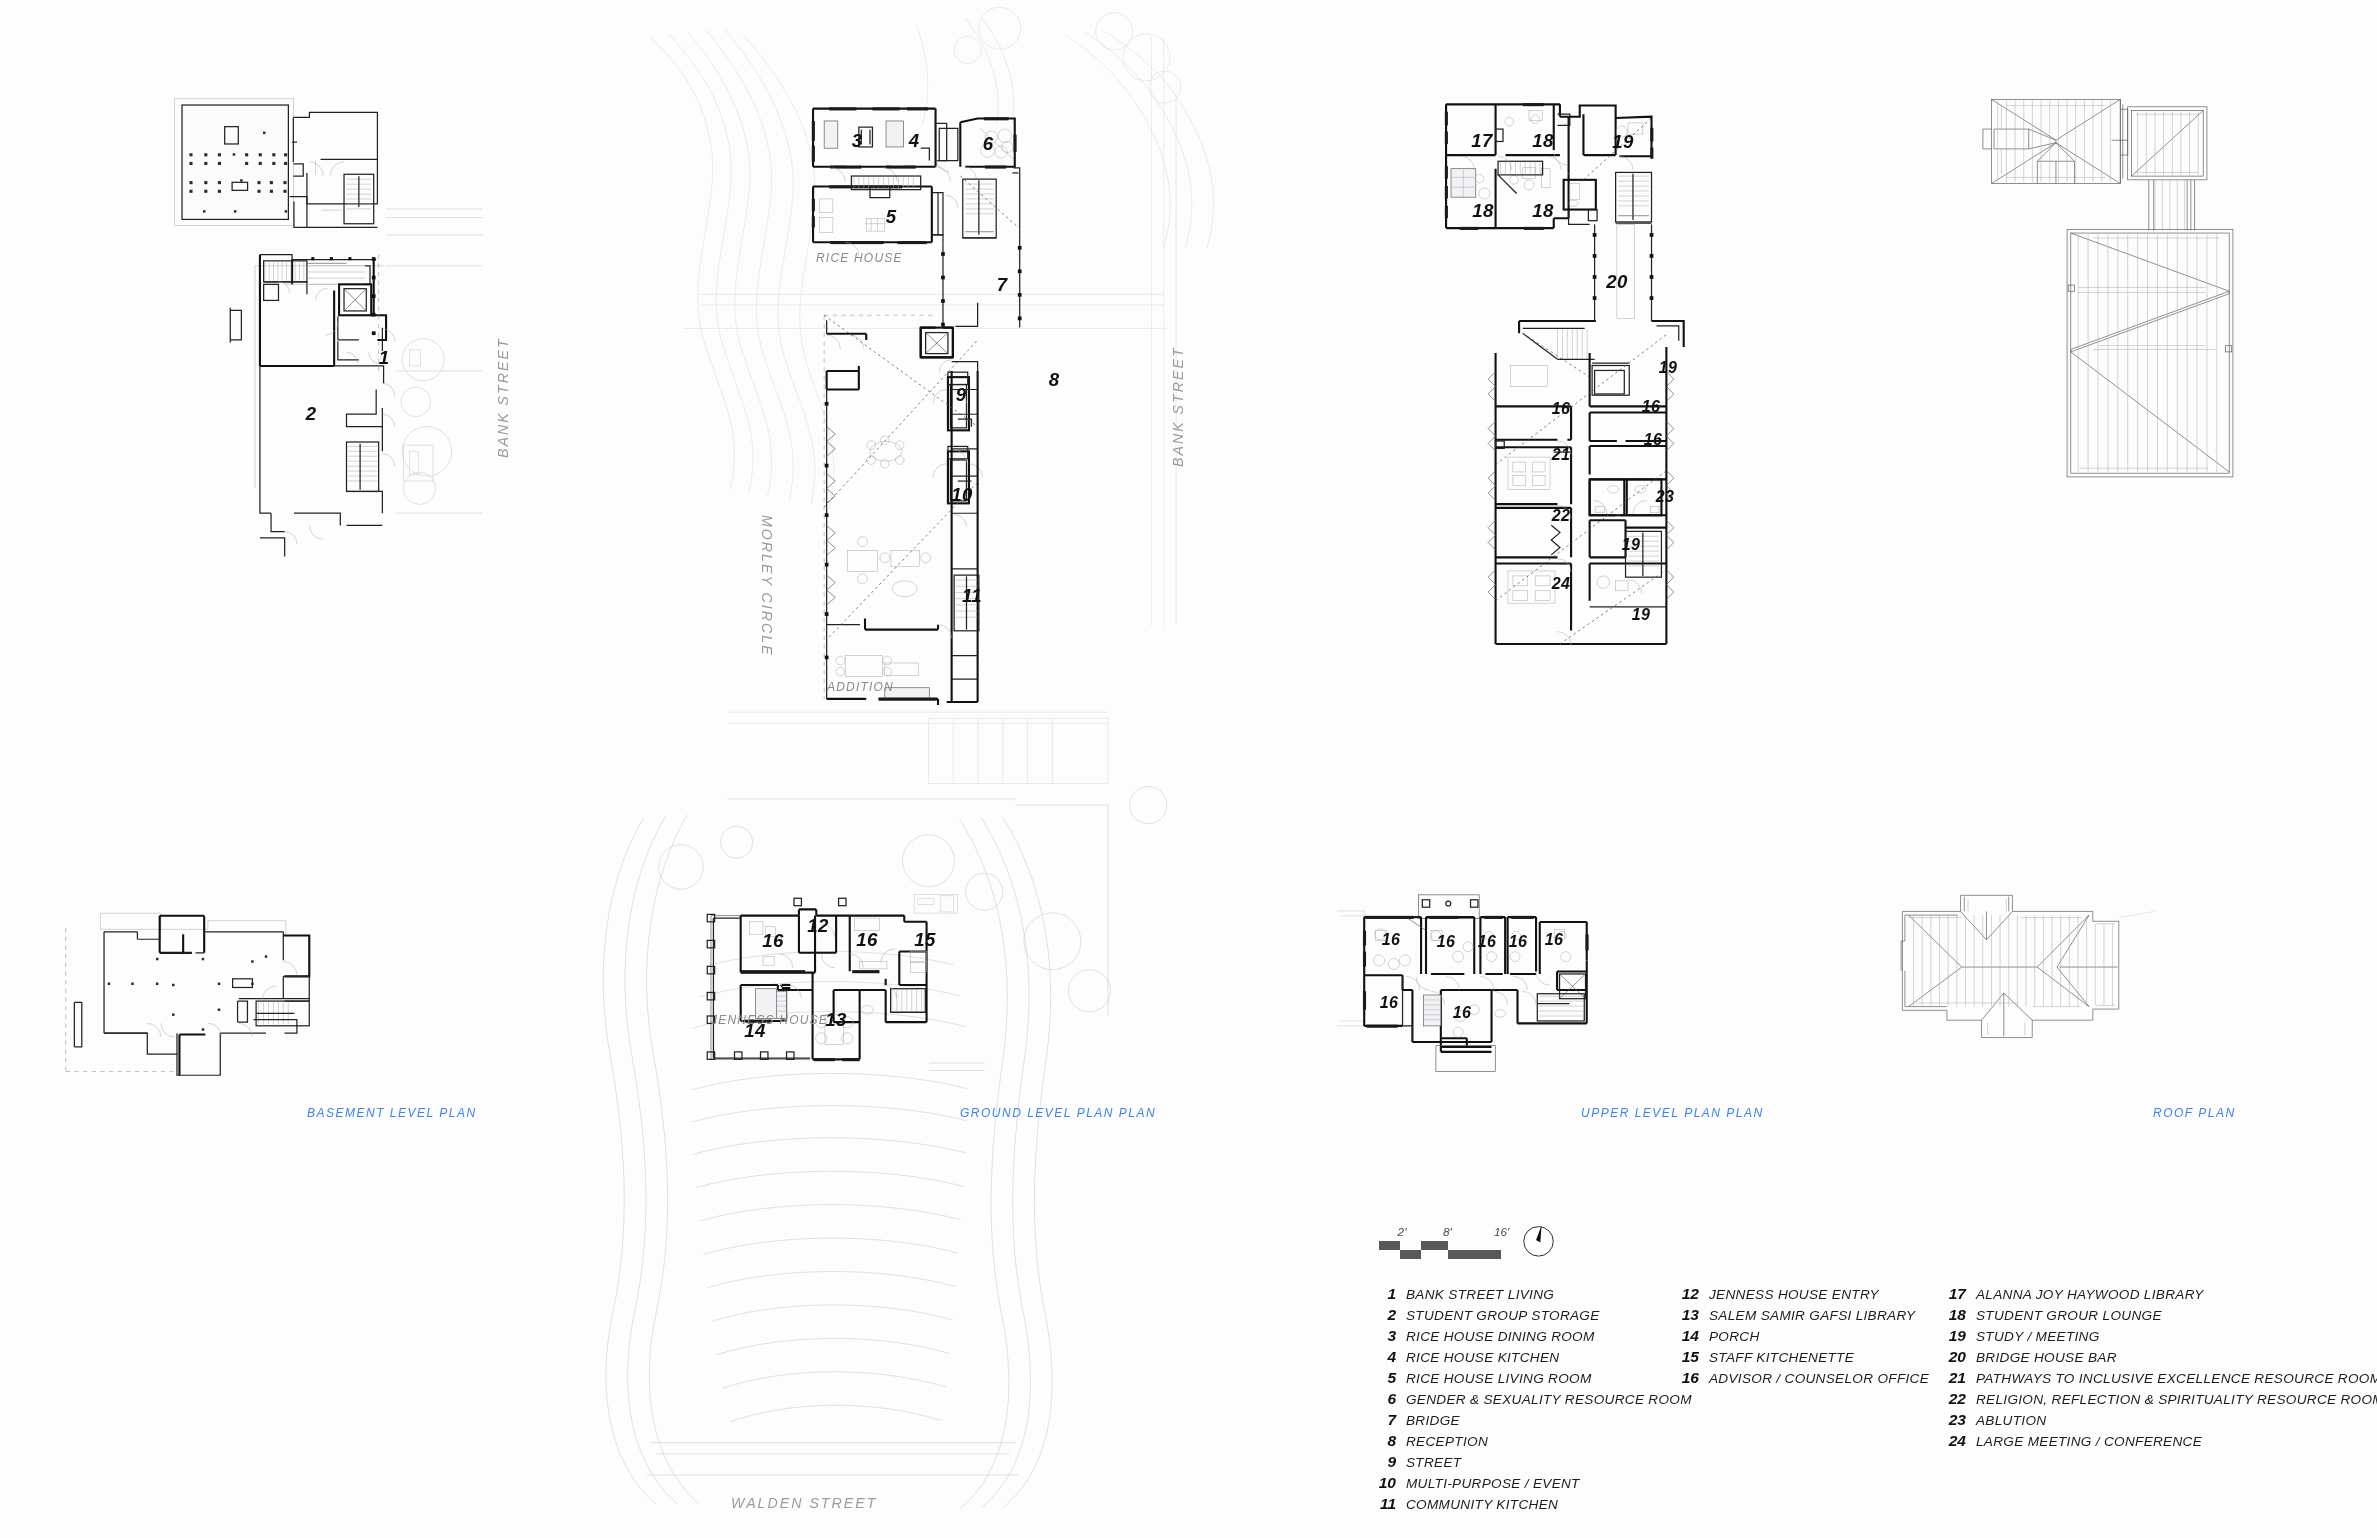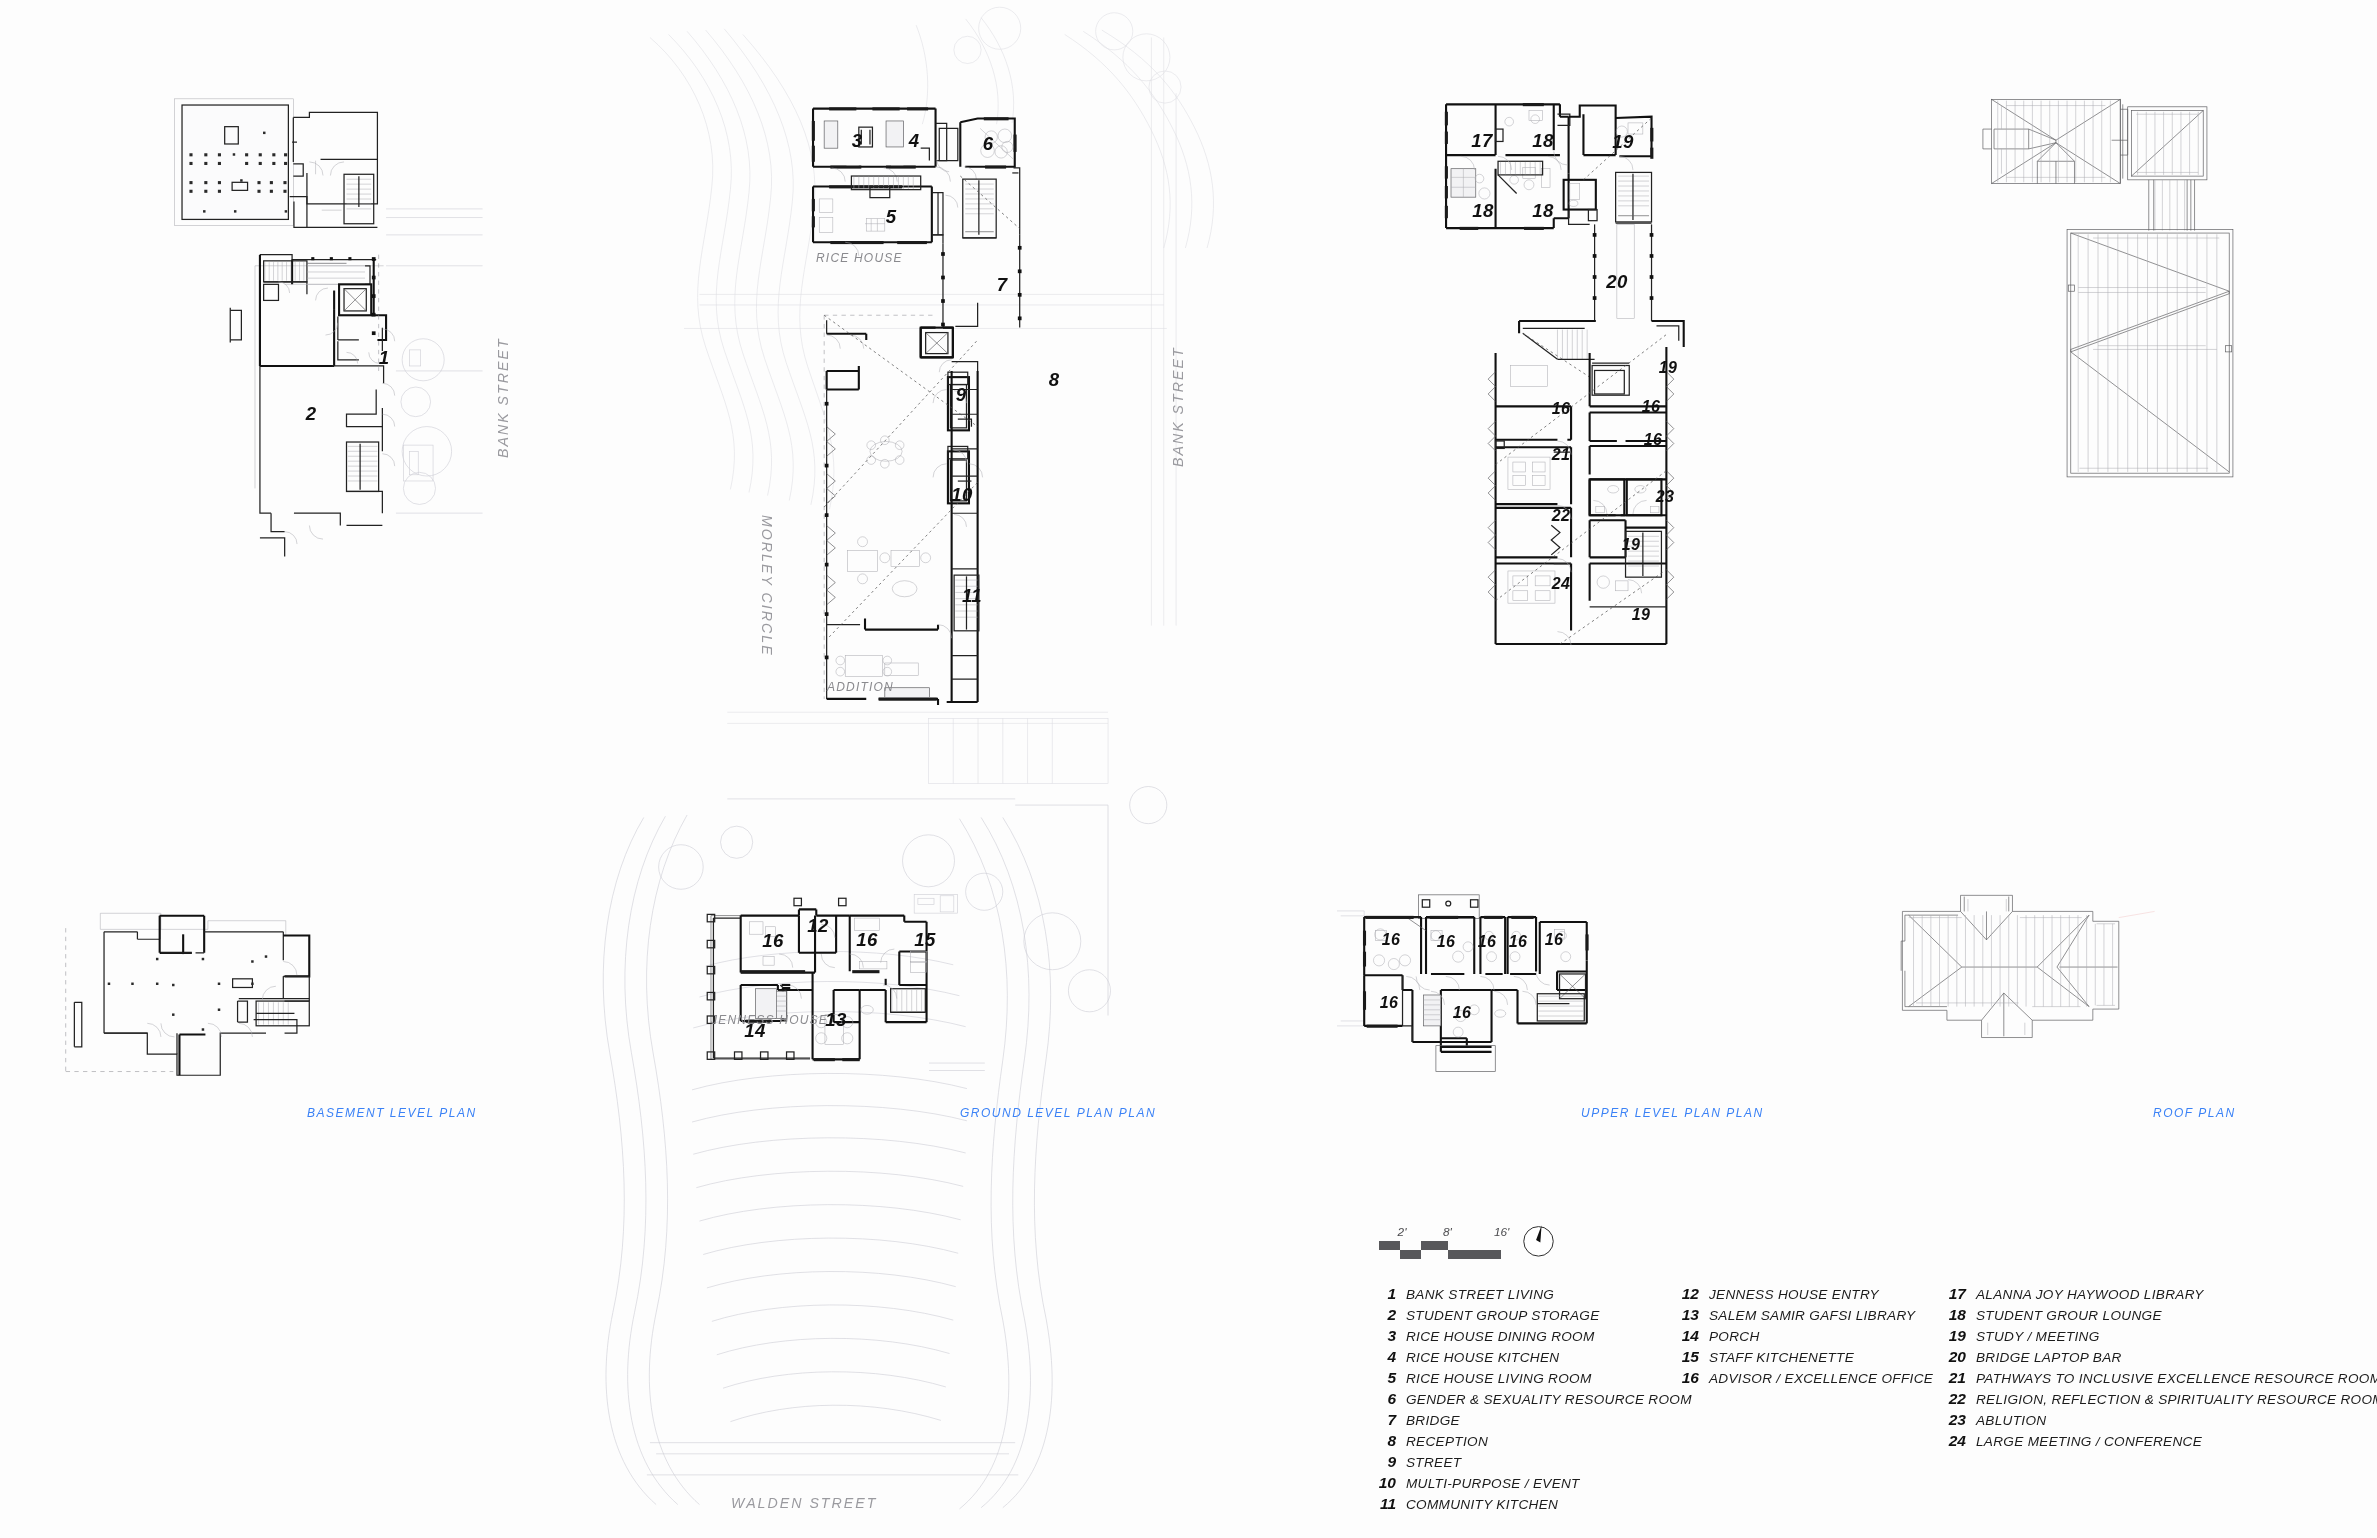--- a/index.html
+++ b/index.html
@@ -1072,40 +1072,40 @@
       <div class="legrow">
           <span class="legnum">14</span>
           <span class="legtxt">PORCH</span>
         </div>
       <div class="legrow">
           <span class="legnum">15</span>
           <span class="legtxt">STAFF KITCHENETTE</span>
         </div>
       <div class="legrow">
           <span class="legnum">16</span>
-          <span class="legtxt">ADVISOR / EXCELLENCE OFFICE</span>
+          <span class="legtxt">ADVISOR / COUNSELOR OFFICE</span>
         </div>
     </div>
 
     <div class="legcol" style="left:570px;width:396px;">
       <div class="legrow">
           <span class="legnum">17</span>
           <span class="legtxt">ALANNA JOY HAYWOOD LIBRARY</span>
         </div>
       <div class="legrow">
           <span class="legnum">18</span>
           <span class="legtxt">STUDENT GROUR LOUNGE</span>
         </div>
       <div class="legrow">
           <span class="legnum">19</span>
           <span class="legtxt">STUDY / MEETING</span>
         </div>
       <div class="legrow">
           <span class="legnum">20</span>
-          <span class="legtxt">BRIDGE LAPTOP BAR</span>
+          <span class="legtxt">BRIDGE HOUSE BAR</span>
         </div>
       <div class="legrow">
           <span class="legnum">21</span>
           <span class="legtxt">PATHWAYS TO INCLUSIVE EXCELLENCE RESOURCE ROOM</span>
         </div>
       <div class="legrow">
           <span class="legnum">22</span>
           <span class="legtxt">RELIGION, REFLECTION &amp; SPIRITUALITY RESOURCE ROOM</span>
         </div>
       <div class="legrow">

